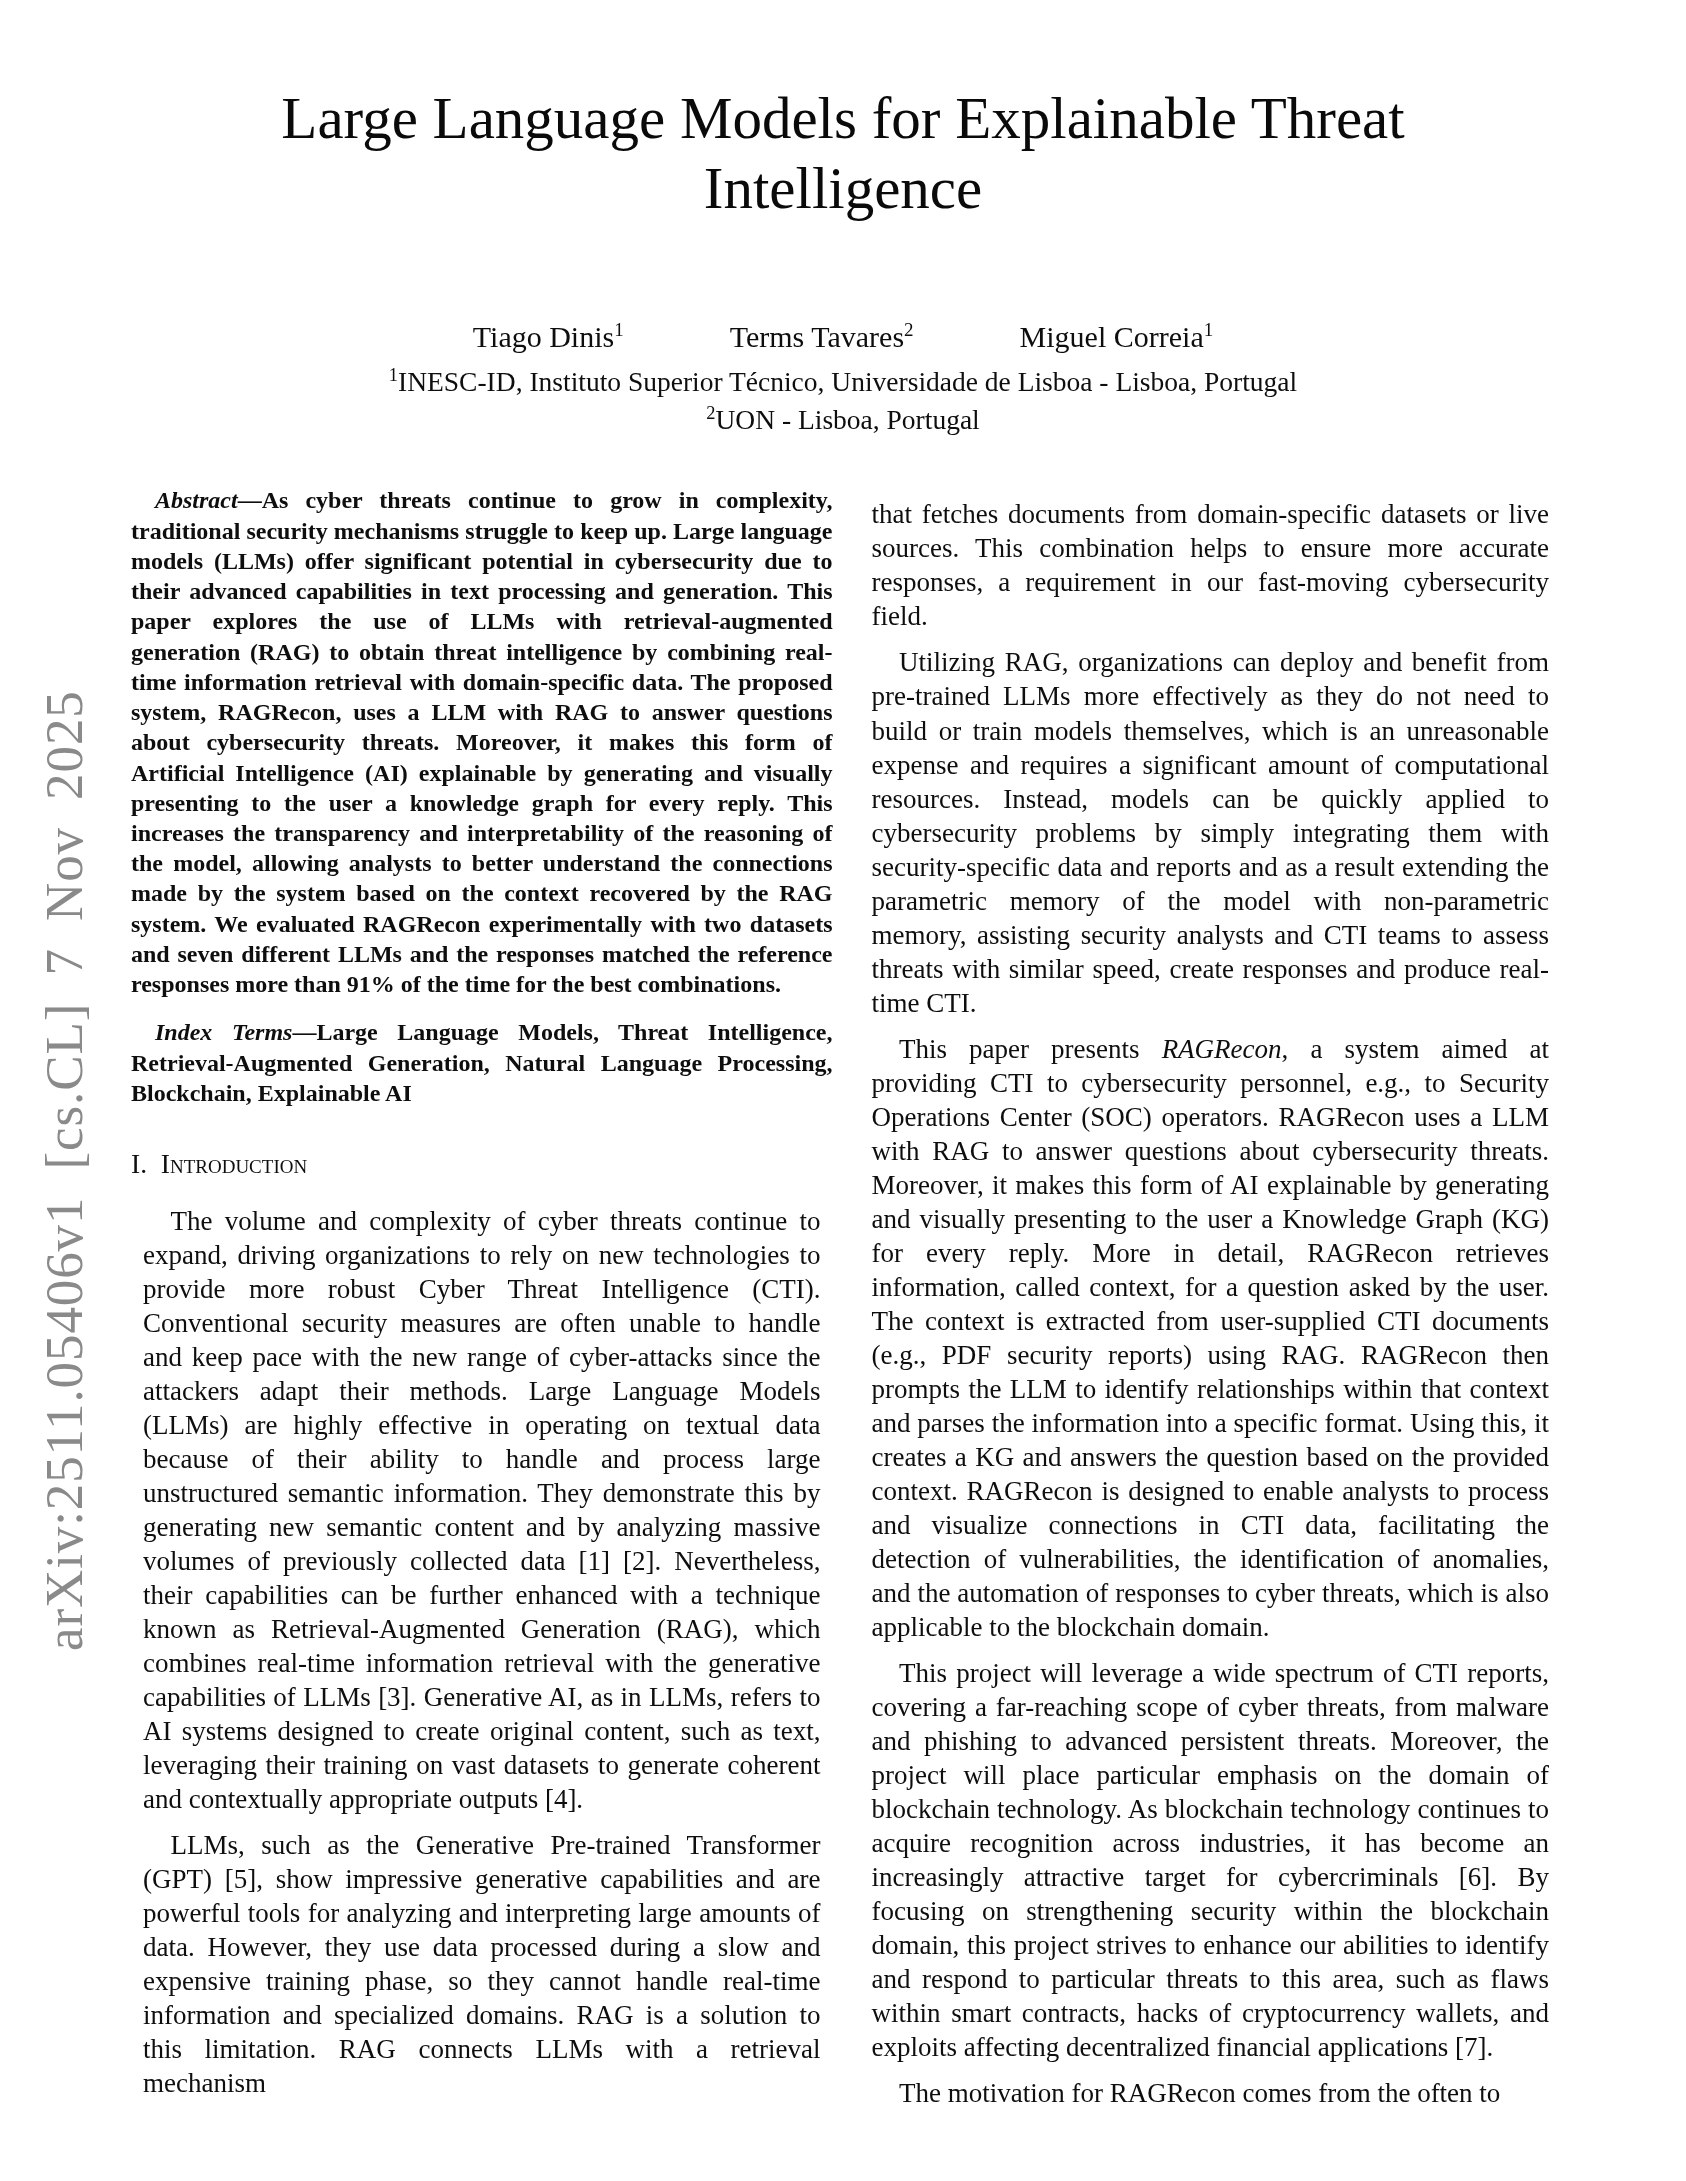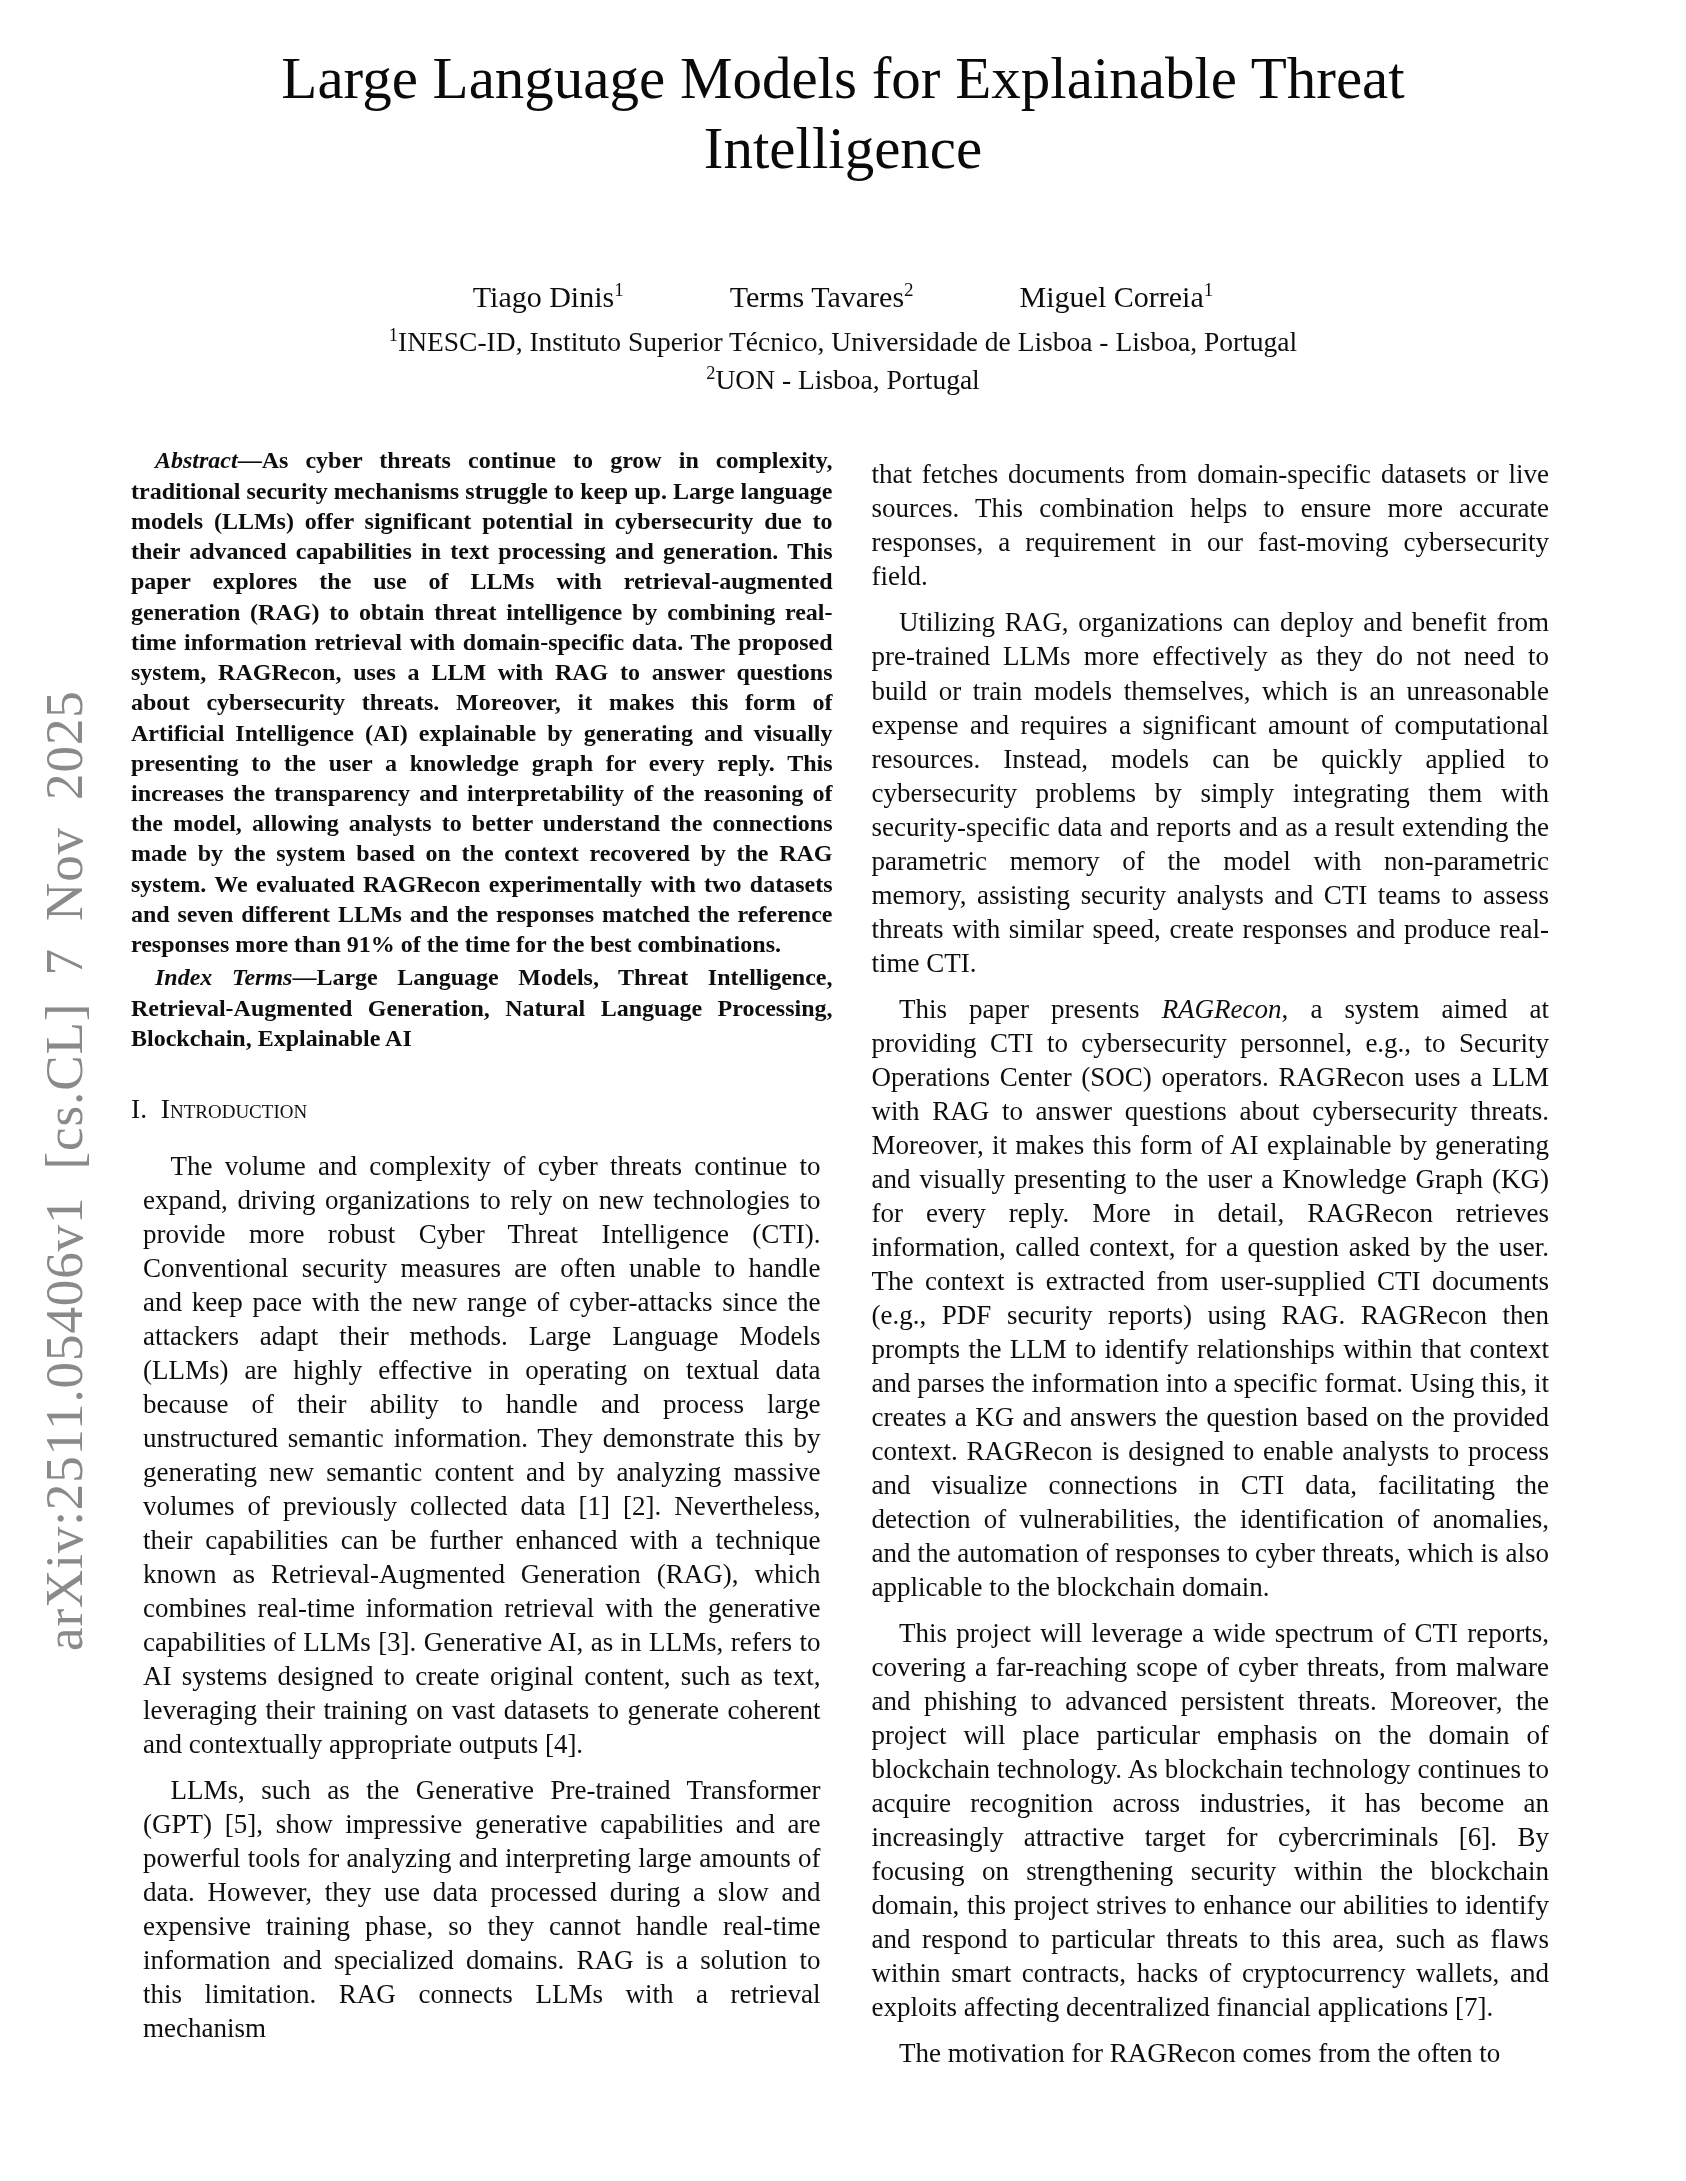--- a/index.html
+++ b/index.html
@@ -18,21 +18,21 @@
     left: 31px;
     transform: rotate(-90deg);
     transform-origin: 0 0;
     font-size: 53px;
     line-height: 66px;
     color: #8a8a8a;
     white-space: nowrap;
     word-spacing: 13px;
     letter-spacing: 0.9px;
   }
-  header { text-align: center; padding-top: 44px; }
+  header { text-align: center; padding-top: 84px; }
   .title {
     font-size: 59px;
     font-weight: normal;
     margin: 0 auto;
     width: 1377px;
     line-height: 1.18;
     color: #0a0a0a;
   }
   .authors {
     margin-top: 97px;
@@ -56,21 +56,21 @@
     text-align: justify;
   }
   .col { width: 703px; }
   .abstract, .index-terms {
     font-weight: bold;
     font-size: 24px;
     line-height: 1.26;
     margin: 0;
     text-indent: 24px;
   }
-  .index-terms { margin-top: 3px; }
+  .index-terms { margin-top: 18px; }
   .lead { font-style: italic; }
   .section-heading {
     font-size: 27.5px;
     font-weight: normal;
     font-variant: small-caps;
     text-align: left;
     text-indent: 0;
     margin: 40px 0 24px 0;
   }
   p.body {

